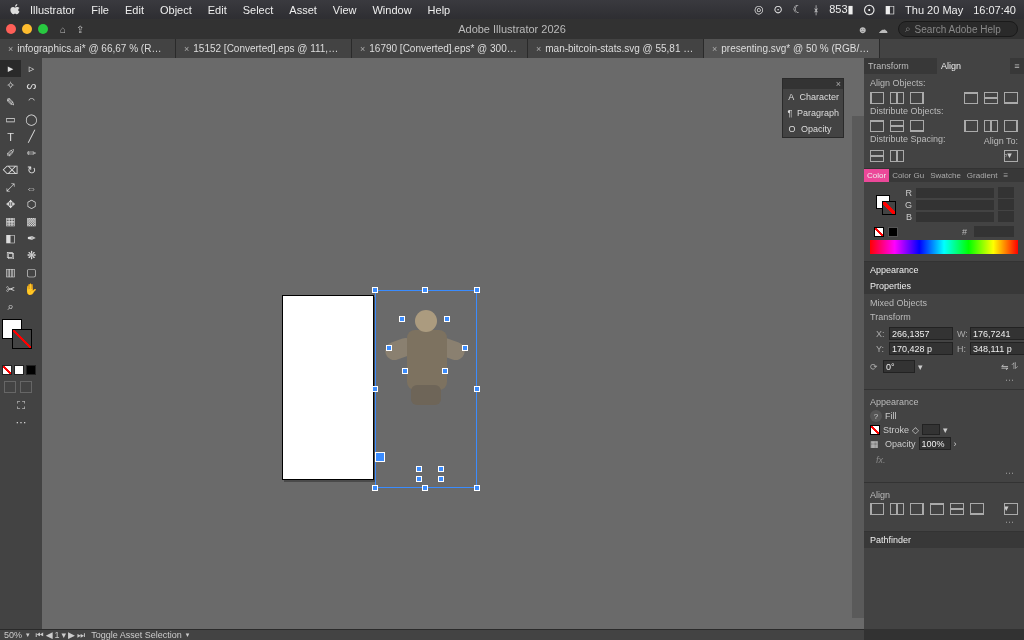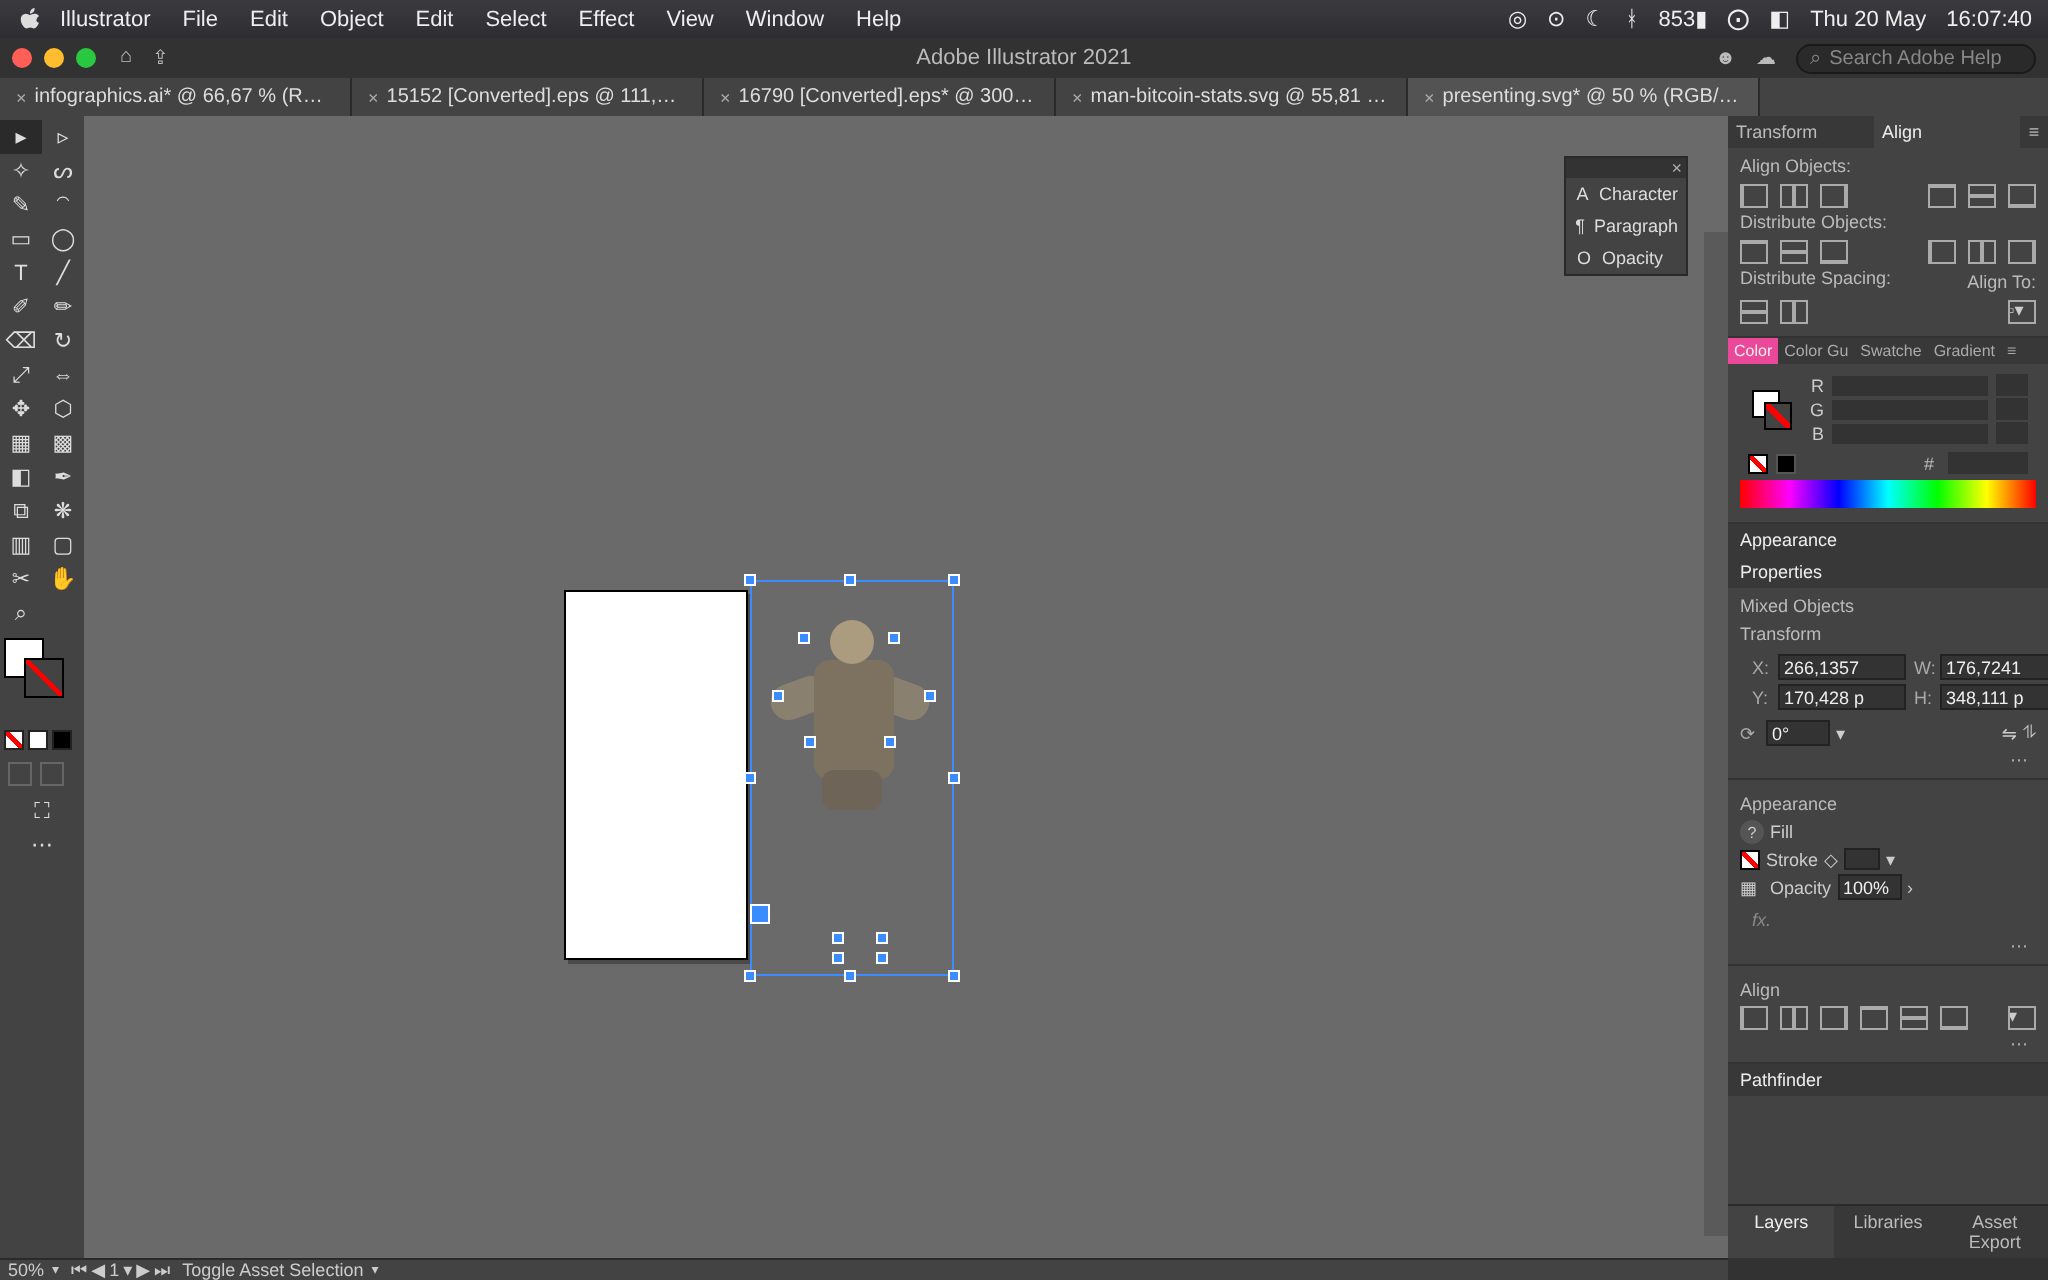--- a/index.html
+++ b/index.html
@@ -130,21 +130,21 @@
       <svg width="11" height="12" viewBox="0 0 11 12">
         <path fill="#ddd" d="M8.2 6.3c0-1.5 1.2-2.2 1.3-2.3C8.8 3 7.7 2.9 7.3 2.9c-1 0-1.9.6-2.4.6S3.7 2.9 2.9 2.9C1.6 3 .4 3.9.4 5.8c0 1.1.4 2.3 1 3 .5.7 1 1.4 1.8 1.4.7 0 1-.5 1.9-.5s1.1.5 1.9.5c.8 0 1.3-.7 1.8-1.4.3-.5.5-.9.6-1.4-1.3-.5-1.2-1.1-1.2-1.1zM6.7 2C7.1 1.5 7.4.8 7.3 0c-.6 0-1.3.4-1.7.9C5.2 1.4 4.9 2.1 5 2.8c.7 0 1.3-.4 1.7-.8z"></path>
       </svg>
     </span>
   <span class="menu-item">Illustrator</span>
   <span class="menu-item">File</span>
   <span class="menu-item">Edit</span>
   <span class="menu-item">Object</span>
   <span class="menu-item">Edit</span>
   <span class="menu-item">Select</span>
-  <span class="menu-item">Effect</span>
+  <span class="menu-item">Asset</span>
   <span class="menu-item">View</span>
   <span class="menu-item">Window</span>
   <span class="menu-item">Help</span>
   <span class="spacer"></span>
   <div class="status">
     <span>◎</span>
     <span>⊙</span>
     <span>☾</span>
     <span>ᚼ</span>
     <span><span>853</span>▮</span>
@@ -158,21 +158,21 @@
 <div class="app-header">
   <div class="traffic-lights">
     <div class="dot red"></div>
     <div class="dot yellow"></div>
     <div class="dot green"></div>
   </div>
   <div class="tools-left">
     <span>⌂</span>
     <span>⇪</span>
   </div>
-  <span class="app-title">Adobe Illustrator 2021</span>
+  <span class="app-title">Adobe Illustrator 2026</span>
   <div class="tools-right">
     <span>☻</span>
     <span>☁</span>
     <div class="search-help">
       <span>⌕</span>
       <span>Search Adobe Help</span>
     </div>
   </div>
 </div>
 
@@ -468,25 +468,20 @@
         <div class="align-btn ab-b"></div>
         <div style="flex:1"></div>
         <div class="align-btn">▾</div>
       </div>
       <div class="dots-more">⋯</div>
     </div>
 
     <div class="single-tab">Pathfinder</div>
 
     <div class="panel-flex-spacer"></div>
-    <div class="bottom-tabs">
-      <div class="tab active">Layers</div>
-      <div class="tab">Libraries</div>
-      <div class="tab">Asset Export</div>
-    </div>
   </div>
 </div>
 
 <div class="status-bar">
   <div class="seg drop">
       <span>50%</span>
     </div>
   <div class="seg">
       <span>⏮</span>
       <span>◀</span>

